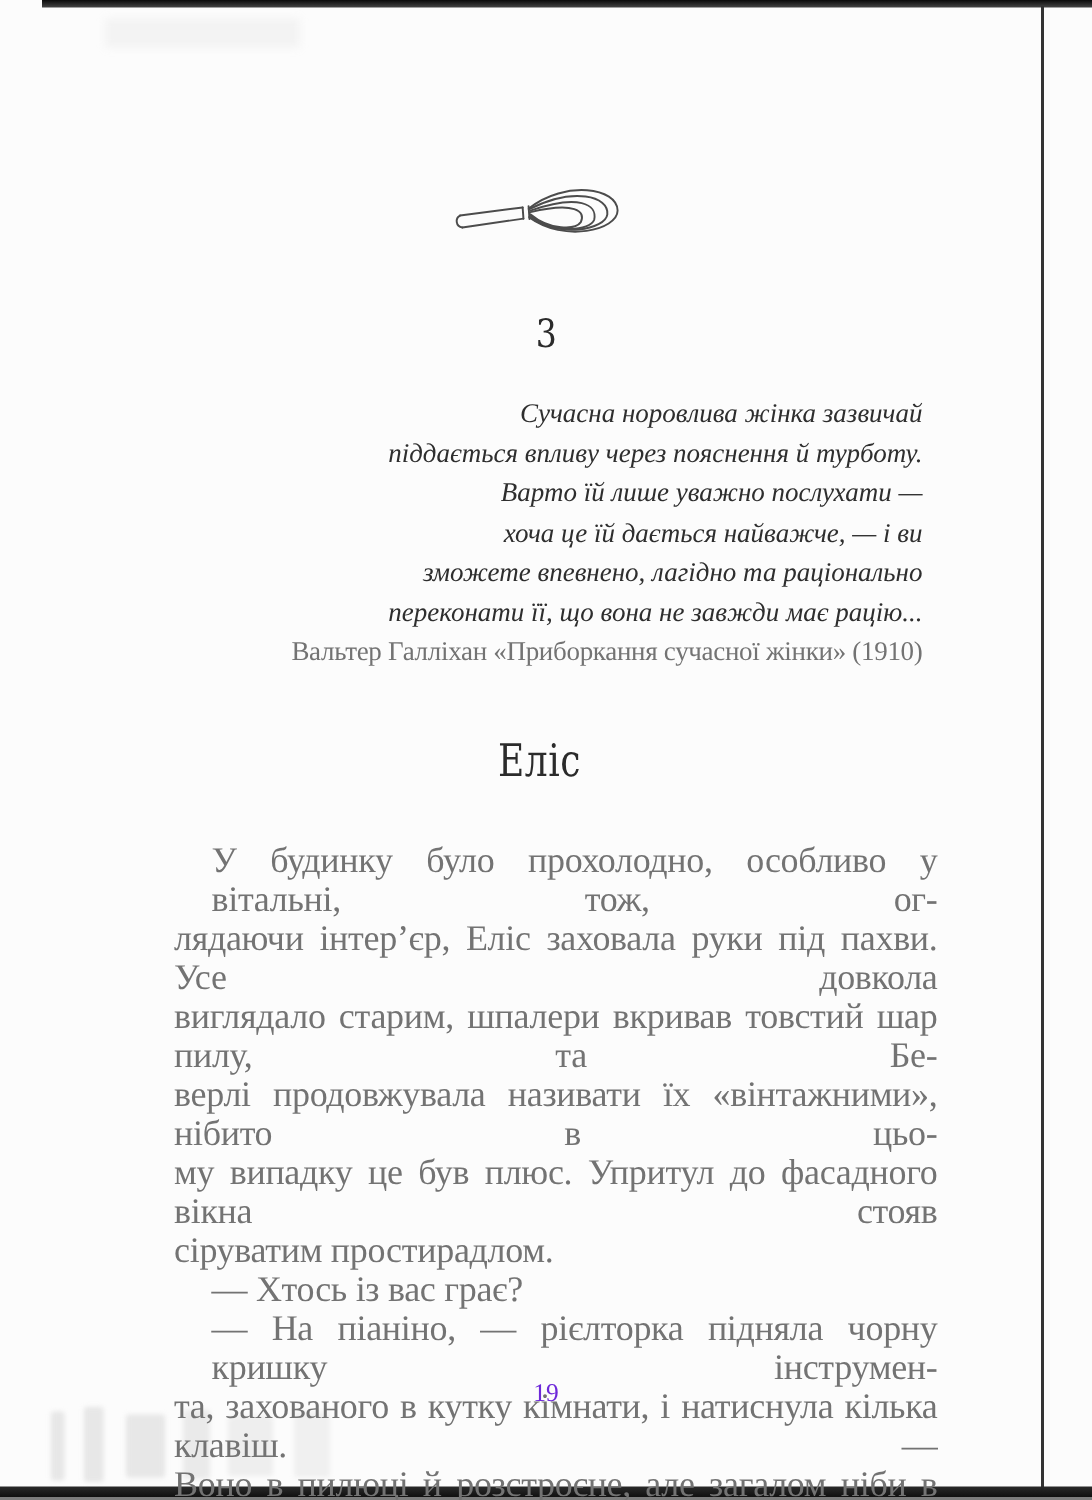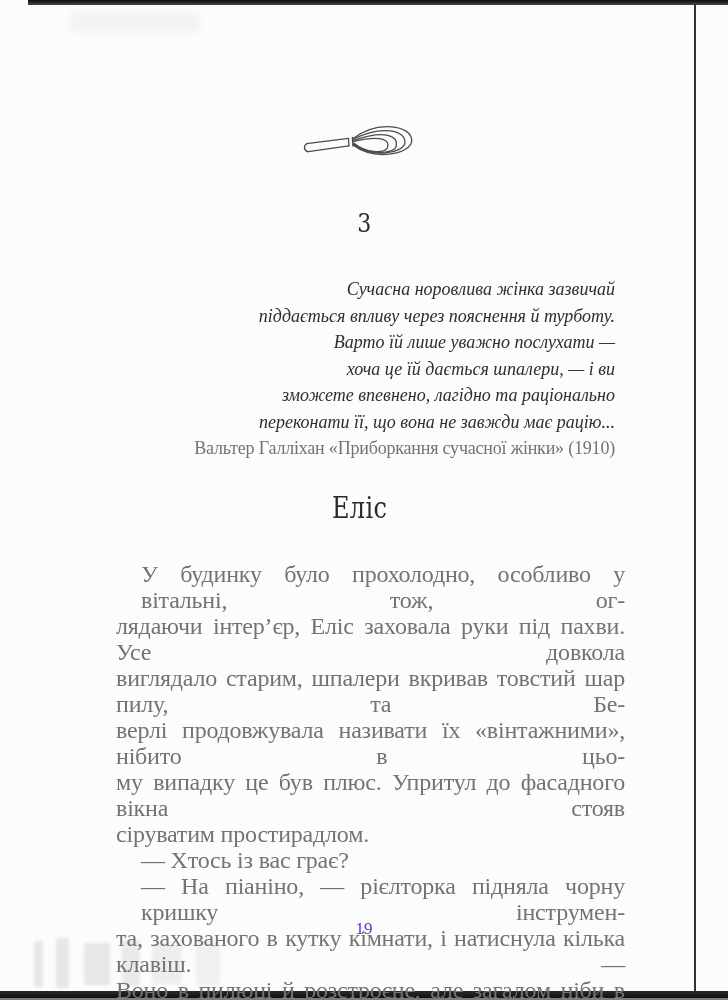--- a/index.html
+++ b/index.html
@@ -23,21 +23,21 @@
   .g5{left:152px;top:944px;width:30px;height:40px;background:rgba(180,180,180,.18);}
   .g6{left:196px;top:941px;width:24px;height:44px;background:rgba(182,182,182,.16);}
   .g7{left:70px;top:12px;width:130px;height:20px;background:rgba(195,195,195,.15);filter:blur(3px);}
   
   .whisk{position:absolute;left:299px;top:121px;width:122px;height:50px;}
   
   .chapnum{position:absolute;top:208px;left:0;width:728px;text-align:center;color:#2b2b2b;}
   .chapnum span{display:inline-block;font-family:"DejaVu Serif",serif;font-size:26px;
     transform:scaleX(.85);}
   
-  .epigraph{position:absolute;top:276px;left:113px;width:502px;
+  .epigraph{position:absolute;top:262px;left:113px;width:502px;
     font-style:italic;font-size:18px;line-height:26.5px;color:#2e2e2e;}
   .epigraph .eline{text-align:right;}
   .attribution{font-style:normal;font-size:18px;text-align:right;color:#737373;letter-spacing:-0.2px;}
   
   .title{position:absolute;top:490px;left:0;width:720px;text-align:center;color:#2b2b2b;}
   .title span{display:inline-block;font-family:"DejaVu Serif",serif;font-size:30px;
     transform:scaleX(.8);letter-spacing:.5px;}
   
   .bodytext{position:absolute;top:561px;left:116px;width:509px;
     font-size:24px;line-height:26px;color:#737373;letter-spacing:-0.2px;}
@@ -83,21 +83,21 @@
 
   <div class="chapnum">
     <span>3</span>
   </div>
 
   <div class="epigraph" id="epigraph">
 
   <div class="eline">Сучасна норовлива жінка зазвичай</div>
       <div class="eline">піддається впливу через пояснення й турботу.</div>
       <div class="eline">Варто їй лише уважно послухати —</div>
-      <div class="eline">хоча це їй дається шпалери, — і ви</div>
+      <div class="eline">хоча це їй дається найважче, — і ви</div>
       <div class="eline">зможете впевнено, лагідно та раціонально</div>
       <div class="eline">переконати її, що вона не завжди має рацію...</div>
       <div class="attribution">Вальтер Галліхан «Приборкання сучасної жінки» (1910)</div>
     </div>
 
   <div class="title">
     <span>Еліс</span>
   </div>
 
   <div class="bodytext" id="body-text">

